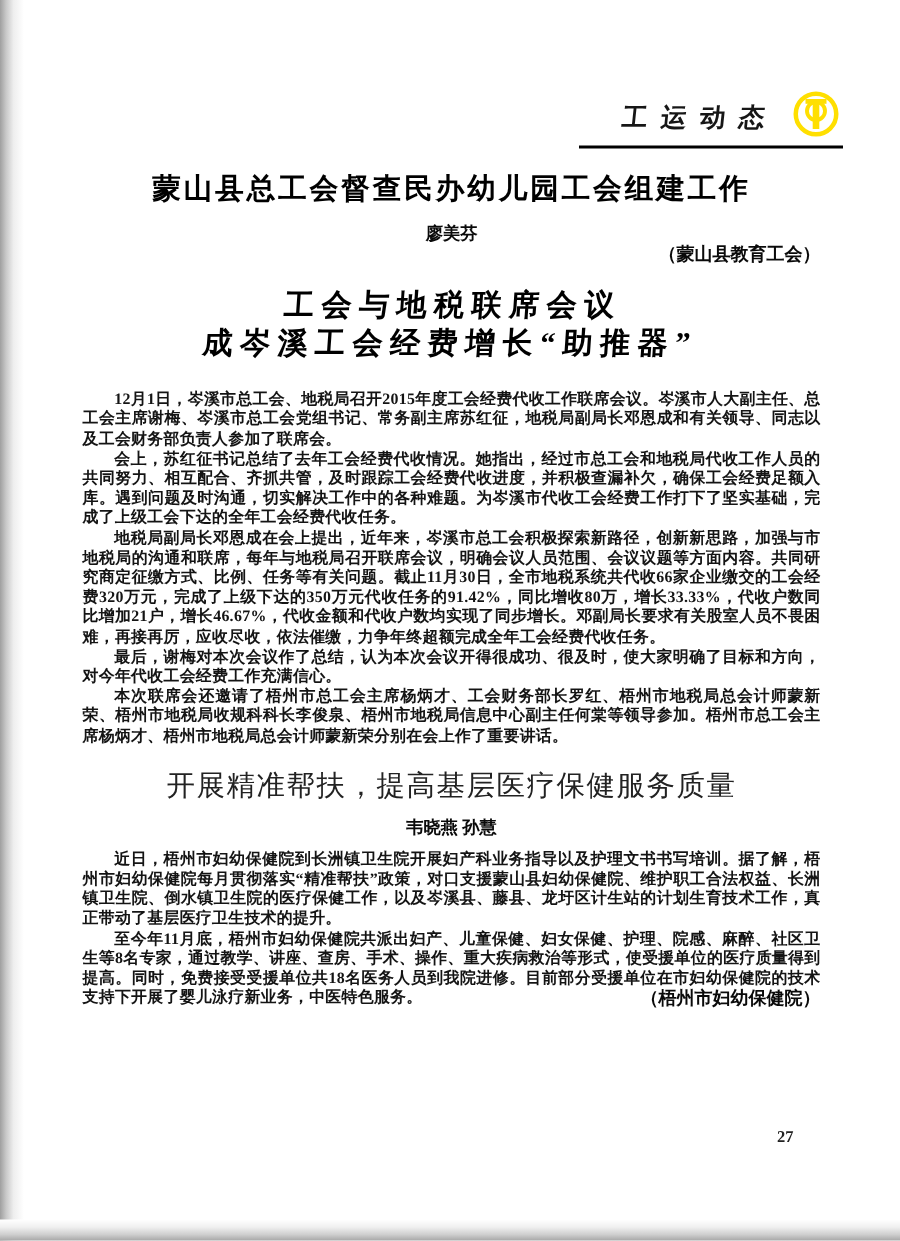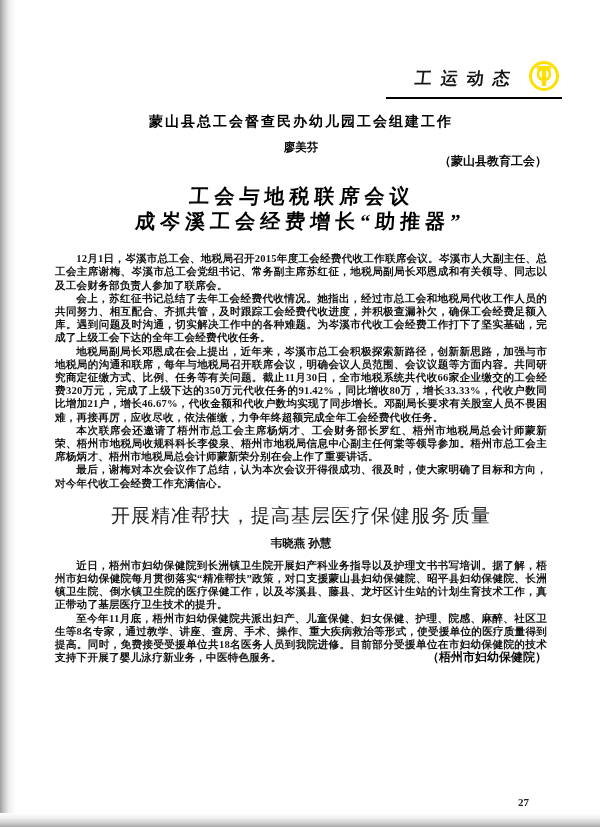--- a/index.html
+++ b/index.html
@@ -77,21 +77,21 @@
   .a-attr{
     font-size:12px;
     font-weight:bold;
     text-align:right;
     color:#0a0a0a;
     line-height:13.2px;
   }
   .a-attr.inline{ margin-top:-13.2px; }
   
   .article-1{margin-top:113px;}
-  .article-1 .a-title{font-size:14px;letter-spacing:2px;font-family:Liberation Mono, monospace;}
+  .article-1 .a-title{font-size:19px;letter-spacing:2px;font-family:Liberation Mono, monospace;}
   .article-1 .a-author{margin-top:9px;}
   .article-1 .a-body{margin-top:9px;}
   
   .article-2{margin-top:16px;}
   .article-2 .a-title{
     font-family:"Liberation Serif","DejaVu Serif",serif;
     font-size:20px;
     letter-spacing:5px;
     line-height:25px;
     transform:skewX(-4deg);
@@ -102,21 +102,21 @@
   .article-3{margin-top:13px;}
   .article-3 .a-title{
     font-size:19px;
     font-weight:500;
     letter-spacing:1px;
     color:#222;
   }
   .article-3 .a-author{margin-top:7px;}
   .article-3 .a-body{margin-top:8px;}
   .page-number{
-    position:absolute;left:518px;top:796px;
+    position:absolute;left:518px;top:752px;
     font-size:11px;font-weight:bold;color:#222;
     font-family:"Liberation Serif","DejaVu Serif",serif;
     text-align:right;
   }
   .emblem{width:32px;height:32px;display:block;}
 </style>
 </head>
 <body>
 
 <div class="page">
@@ -144,30 +144,30 @@
 
     <div class="article article-2">
       <h2 class="a-title">
         <span style="display:block">工会与地税联席会议</span>
         <span style="display:block">成岑溪工会经费增长“助推器”</span>
       </h2>
       <div class="a-body">
         <p>12月1日，岑溪市总工会、地税局召开2015年度工会经费代收工作联席会议。岑溪市人大副主任、总工会主席谢梅、岑溪市总工会党组书记、常务副主席苏红征，地税局副局长邓恩成和有关领导、同志以及工会财务部负责人参加了联席会。</p>
         <p>会上，苏红征书记总结了去年工会经费代收情况。她指出，经过市总工会和地税局代收工作人员的共同努力、相互配合、齐抓共管，及时跟踪工会经费代收进度，并积极查漏补欠，确保工会经费足额入库。遇到问题及时沟通，切实解决工作中的各种难题。为岑溪市代收工会经费工作打下了坚实基础，完成了上级工会下达的全年工会经费代收任务。</p>
         <p>地税局副局长邓恩成在会上提出，近年来，岑溪市总工会积极探索新路径，创新新思路，加强与市地税局的沟通和联席，每年与地税局召开联席会议，明确会议人员范围、会议议题等方面内容。共同研究商定征缴方式、比例、任务等有关问题。截止11月30日，全市地税系统共代收66家企业缴交的工会经费320万元，完成了上级下达的350万元代收任务的91.42%，同比增收80万，增长33.33%，代收户数同比增加21户，增长46.67%，代收金额和代收户数均实现了同步增长。邓副局长要求有关股室人员不畏困难，再接再厉，应收尽收，依法催缴，力争年终超额完成全年工会经费代收任务。</p>
+        <p>最后，谢梅对本次会议作了总结，认为本次会议开得很成功、很及时，使大家明确了目标和方向，对今年代收工会经费工作充满信心。</p>
         <p>本次联席会还邀请了梧州市总工会主席杨炳才、工会财务部长罗红、梧州市地税局总会计师蒙新荣、梧州市地税局收规科科长李俊泉、梧州市地税局信息中心副主任何棠等领导参加。梧州市总工会主席杨炳才、梧州市地税局总会计师蒙新荣分别在会上作了重要讲话。</p>
-        <p>最后，谢梅对本次会议作了总结，认为本次会议开得很成功、很及时，使大家明确了目标和方向，对今年代收工会经费工作充满信心。</p>
       </div>
     </div>
 
     <div class="article article-3">
       <h2 class="a-title">开展精准帮扶，提高基层医疗保健服务质量</h2>
       <p class="a-author">韦晓燕 孙慧</p>
       <div class="a-body">
-        <p>近日，梧州市妇幼保健院到长洲镇卫生院开展妇产科业务指导以及护理文书书写培训。据了解，梧州市妇幼保健院每月贯彻落实“精准帮扶”政策，对口支援蒙山县妇幼保健院、昭平县妇幼保健院、长洲镇卫生院、倒水镇卫生院的医疗保健工作，以及岑溪县、藤县、龙圩区计生站的计划生育技术工作，真正带动了基层医疗卫生技术的提升。</p>
+        <p>近日，梧州市妇幼保健院到长洲镇卫生院开展妇产科业务指导以及护理文书书写培训。据了解，梧州市妇幼保健院每月贯彻落实“精准帮扶”政策，对口支援蒙山县妇幼保健院、维护职工合法权益、长洲镇卫生院、倒水镇卫生院的医疗保健工作，以及岑溪县、藤县、龙圩区计生站的计划生育技术工作，真正带动了基层医疗卫生技术的提升。</p>
         <p>至今年11月底，梧州市妇幼保健院共派出妇产、儿童保健、妇女保健、护理、院感、麻醉、社区卫生等8名专家，通过教学、讲座、查房、手术、操作、重大疾病救治等形式，使受援单位的医疗质量得到提高。同时，免费接受受援单位共18名医务人员到我院进修。目前部分受援单位在市妇幼保健院的技术支持下开展了婴儿泳疗新业务，中医特色服务。</p>
       </div>
       <div class="a-attr inline">（梧州市妇幼保健院）</div>
     </div>
 
   </div>
 
   <div class="page-number">27</div>
 
   <div class="scan-edge-left"></div>

